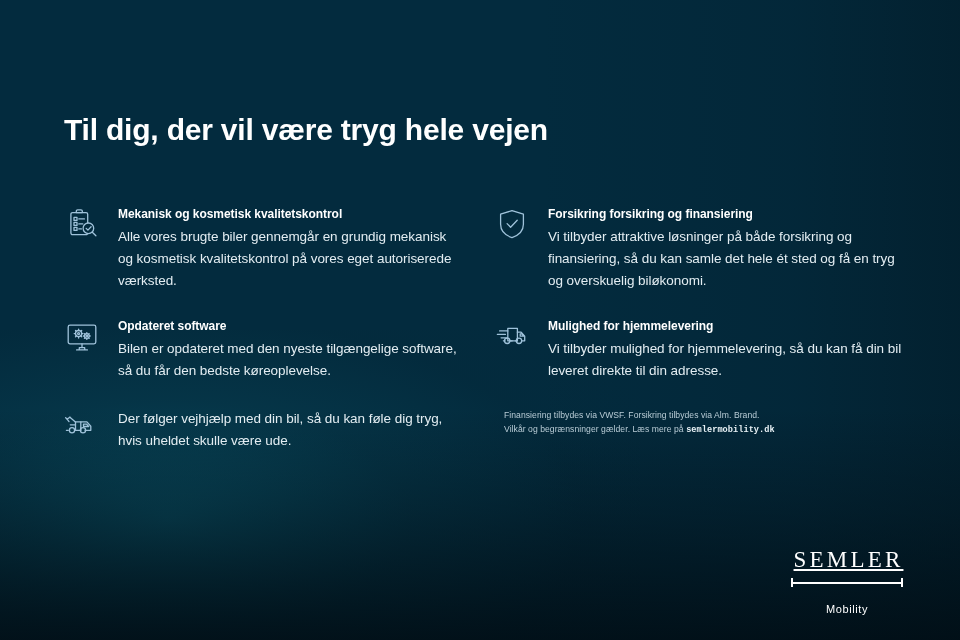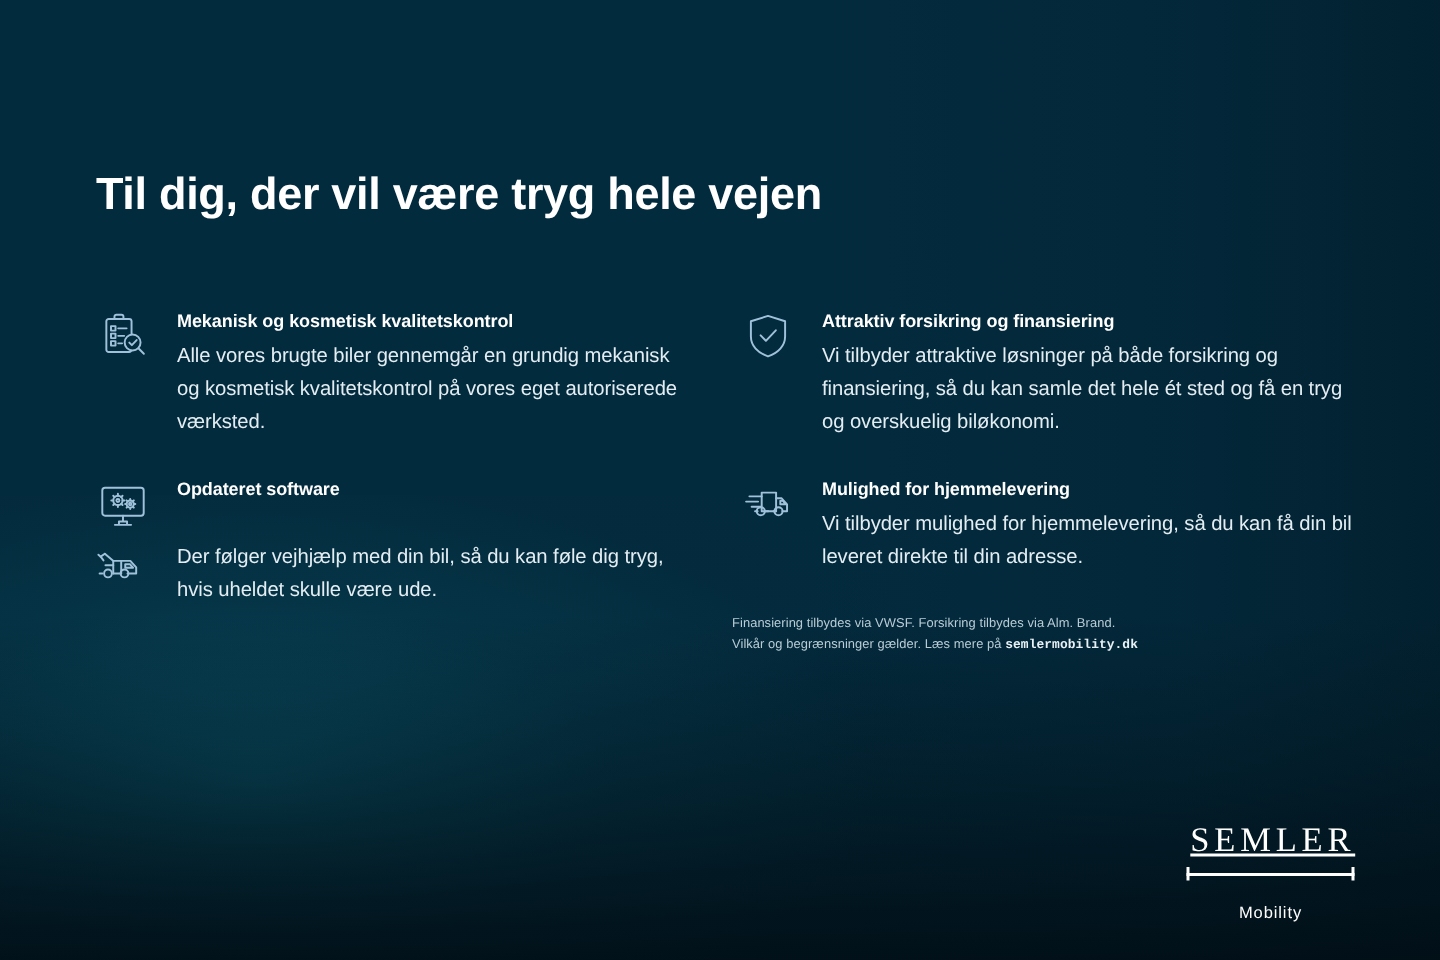--- a/index.html
+++ b/index.html
@@ -239,20 +239,21 @@
             <path d="M17 23.8v3.9M11.6 29.9h10.8M14.3 27.7h5.4v2.2h-5.4z"></path>
             <circle cx="13.6" cy="13.6" r="3.1"></circle>
             <circle cx="13.6" cy="13.6" r="1"></circle>
             <path d="M13.6 9.2v1.3M13.6 16.7v1.3M9.2 13.6h1.3M16.7 13.6h1.3M10.5 10.5l.9.9M15.8 15.8l.9.9M16.7 10.5l-.9.9M11.4 15.8l-.9.9"></path>
             <circle cx="21.8" cy="16" r="2.4"></circle>
             <circle cx="21.8" cy="16" r="0.8"></circle>
             <path d="M21.8 12.6v1M21.8 18.4v1M18.4 16h1M24.2 16h1M19.4 13.6l.7.7M23.5 17.7l.7.7M24.2 13.6l-.7.7M20.1 17.7l-.7.7"></path>
           </svg>
         </div>
         <div class="feature-title">Opdateret software</div>
+        <div class="feature-body">Bilen er opdateret med den nyeste tilgængelige software, så du får den bedste køreoplevelse.</div>
       </div>
 
       <div class="feature">
         <div class="feature-icon">
           <svg width="36" height="30" viewBox="0 0 36 30" fill="none" stroke="#9fc2da" stroke-width="1.3" stroke-linecap="round" stroke-linejoin="round">
             <path d="M16.8 20.3h-5.2M23.6 20.3h-2.6"></path>
             <path d="M2.4 20.3h1.9"></path>
             <path d="M16.8 20.3v-8.4h6.1l3.9 4.4v4h-2.6"></path>
             <path d="M16.8 11.9h-5.3v8.4"></path>
             <path d="M11.5 14.8H6.3"></path>
@@ -271,21 +272,21 @@
 
     <div class="col col-right">
 
       <div class="feature">
         <div class="feature-icon">
           <svg width="30" height="32" viewBox="0 0 30 32" fill="none" stroke="#9fc2da" stroke-width="1.3" stroke-linecap="round" stroke-linejoin="round">
             <path d="M15 2.6l11.4 3.6v10.1c0 6.2-4.6 11-11.4 13.3C8.2 27.3 3.6 22.5 3.6 16.3V6.2z"></path>
             <path d="M10.1 15.6l3.5 3.6 6.6-7"></path>
           </svg>
         </div>
-        <div class="feature-title">Attraktiv forsikring og finansiering</div>
+        <div class="feature-title">Forsikring forsikring og finansiering</div>
         <div class="feature-body">Vi tilbyder attraktive løsninger på både forsikring og finansiering, så du kan samle det hele ét sted og få en tryg og overskuelig biløkonomi.</div>
       </div>
 
       <div class="feature">
         <div class="feature-icon">
           <svg width="36" height="30" viewBox="0 0 36 30" fill="none" stroke="#9fc2da" stroke-width="1.3" stroke-linecap="round" stroke-linejoin="round">
             <path d="M13.8 8.4h9.6v12.4h-9.6z"></path>
             <path d="M23.4 12.2h3.7l3.6 4.1v4.5h-3.1"></path>
             <path d="M23.4 20.8h-1.6"></path>
             <path d="M18.2 20.8h-2.1"></path>
@@ -293,21 +294,21 @@
             <circle cx="25" cy="20.8" r="2.7"></circle>
             <path d="M26.2 13.8h1.6l2.1 2.4h-3.7z"></path>
             <path d="M11.1 20.8H9.4"></path>
             <path d="M13.8 10.9H5.6M11.4 14.4H3.4M13.3 17.8H7.1"></path>
           </svg>
         </div>
         <div class="feature-title">Mulighed for hjemmelevering</div>
         <div class="feature-body">Vi tilbyder mulighed for hjemmelevering, så du kan få din bil leveret direkte til din adresse.</div>
       </div>
 
-      <div class="fineprint" style="position:relative; left:0; top:0; margin-top:16px;">
+      <div class="fineprint" style="position:relative; left:16px; top:0; margin-top:16px;">
         <div>Finansiering tilbydes via VWSF. Forsikring tilbydes via Alm. Brand.</div>
         <div><span>Vilkår og begrænsninger gælder. Læs mere på </span><b>semlermobility.dk</b></div>
       </div>
 
     </div>
   </div>
 
   <div class="logo">
     <div class="logo-word">SEMLER</div>
     <div class="logo-rule">

